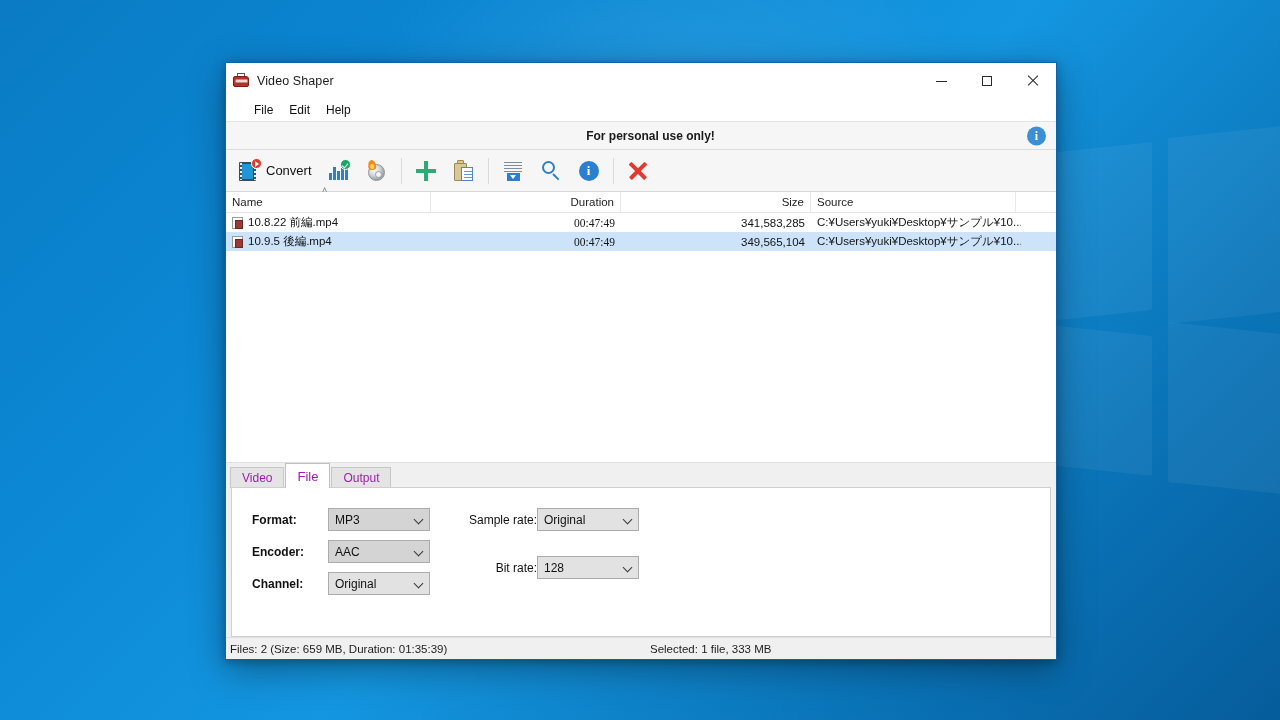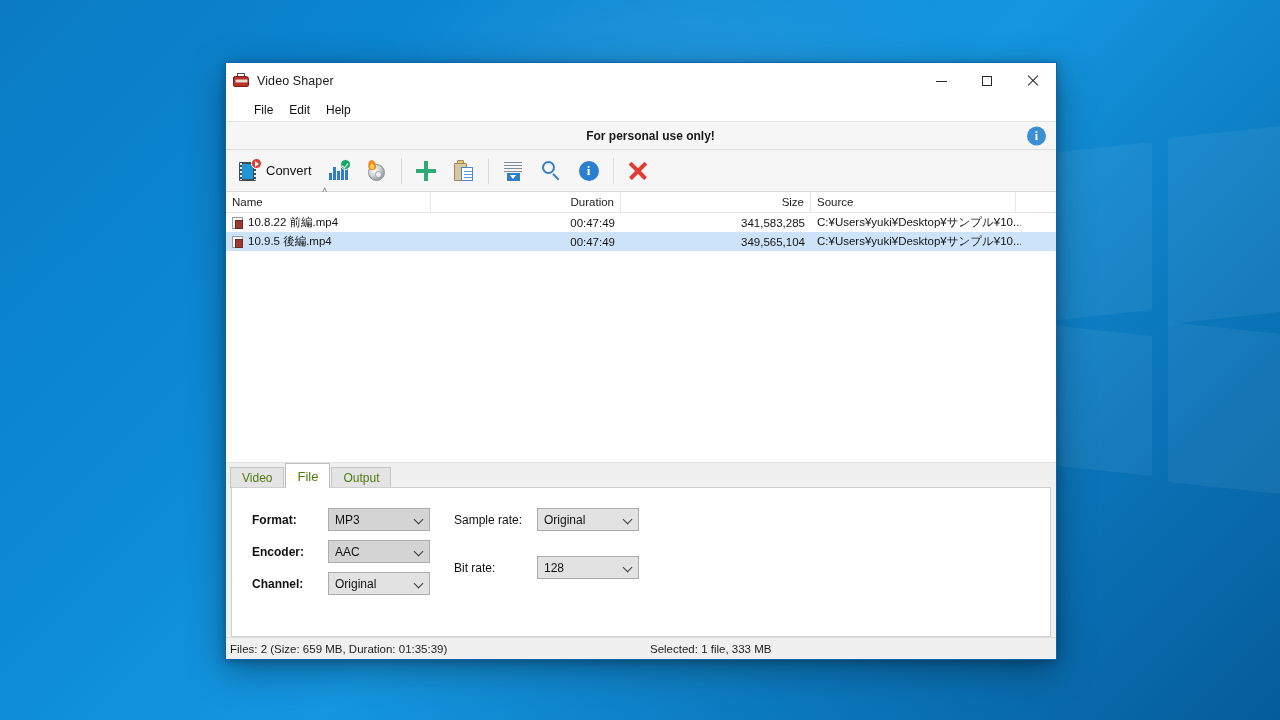--- a/index.html
+++ b/index.html
@@ -342,21 +342,21 @@
     height: 19px;
     display: flex;
     align-items: center;
     font-size: 11.5px;
     color: #141414;
     cursor: default;
   }
   .row.selected { background: #cce3f9; }
   .rcell { padding: 0 6px; display: flex; align-items: center; }
   .rcell.c-name { width: 205px; }
-  .rcell.c-dur  { width: 190px; justify-content: flex-end; }
+  .rcell.c-dur  { width: 190px; justify-content: flex-end; font-family: Liberation Serif, serif; }
   .rcell.c-size { width: 190px; justify-content: flex-end; }
   .rcell.c-src  { width: 210px; white-space: nowrap; overflow: hidden; }
   .file-ico {
     width: 11px; height: 12px; margin-right: 5px;
     background: #fbfbfb; border: 1px solid #9b9b9b;
     position: relative; flex: 0 0 auto;
   }
   .file-ico::after {
     content: ""; position: absolute; left: 2px; top: 2px;
     width: 6px; height: 7px; background: #9b3a34; border: 1px solid #6d2722;
@@ -368,21 +368,21 @@
     background: #f0f0f0;
     display: flex;
     align-items: flex-end;
     padding-left: 4px;
     flex: 0 0 auto;
   }
   .tab {
     height: 21px;
     padding: 8px 11px;
     font-size: 12px;
-    color: #4d7c0f;
+    color: #a21caf;
     background: #e4e4e4;
     border: 1px solid #c6c6c6;
     border-bottom: none;
     display: flex; align-items: center;
     margin-right: 1px;
     cursor: default;
   }
   .tab.active {
     background: #ffffff;
     height: 25px;
@@ -400,21 +400,21 @@
     position: relative;
     margin-top: -1px;
   }
   .field-row {
     position: absolute;
     display: flex; align-items: center;
   }
   .flabel {
     font-size: 12px; color: #111; font-weight: bold;
   }
-  .flabel.normal { font-weight: normal; }
+  .flabel.normal { font-weight: normal; text-align: right; }
   .combo {
     width: 102px; height: 23px;
     background: #d4d4d4;
     border: 1px solid #acacac;
     display: flex; align-items: center;
     font-size: 12px; color: #111;
     padding-left: 6px;
     position: relative;
     cursor: default;
   }

